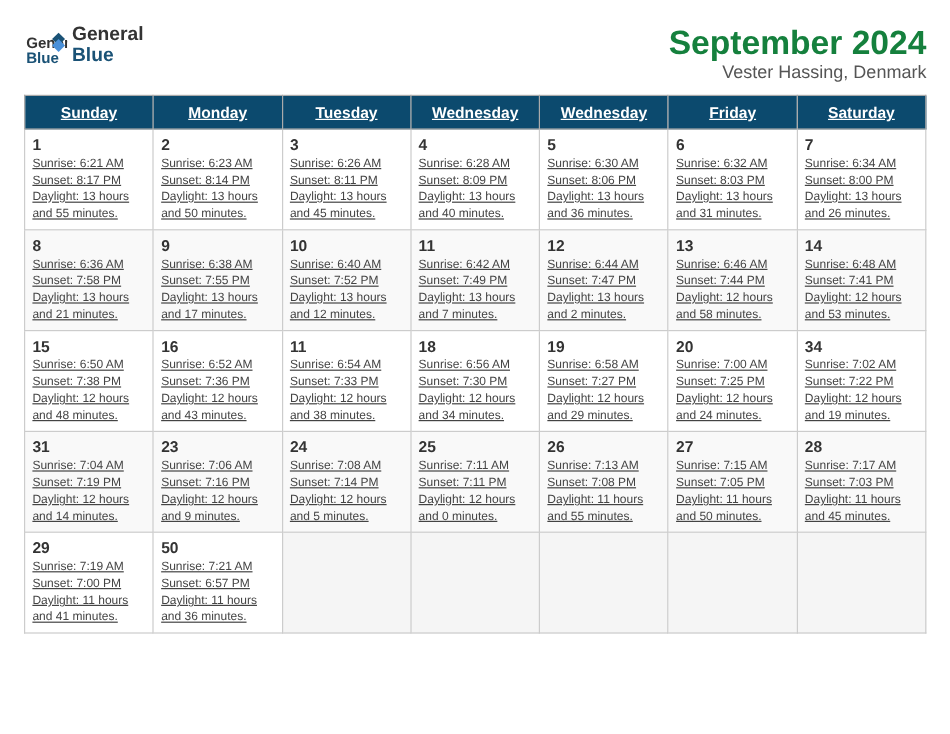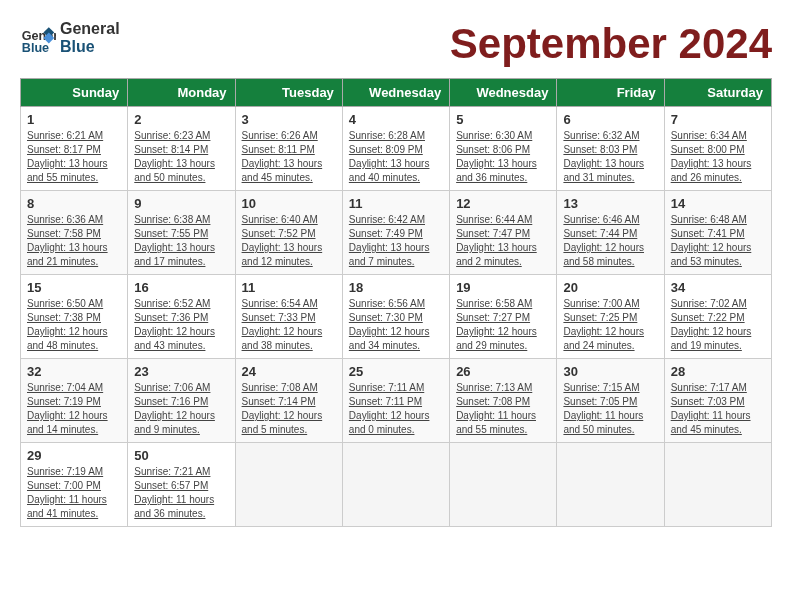--- a/index.html
+++ b/index.html
@@ -25,40 +25,41 @@
     }
     .logo-icon {
       width: 36px;
       height: 36px;
       margin-right: 4px;
     }
     .title-area {
       text-align: right;
     }
     .month-title {
-      font-size: 42px;
+      font-size: 28px;
       font-weight: bold;
-      color: #7f1d1d;
+      color: #15803d;
     }
     .subtitle {
       font-size: 15px;
       color: #555;
     }
     .calendar {
       width: 100%;
       border-collapse: collapse;
     }
     .calendar th {
-      background-color: #15803d;
+      background-color: #0c4a6e;
       color: #fff;
       font-size: 13px;
       font-weight: bold;
       padding: 6px 8px;
-      text-align: right;
+      text-align: center;
       border: 1px solid #aaa;
+      text-decoration: underline;
     }
     .calendar td {
       vertical-align: top;
       padding: 5px 6px;
       border: 1px solid #ccc;
       font-size: 10px;
       color: #333;
       width: calc(100% / 7);
       min-height: 70px;
       background: #fff;
@@ -94,20 +95,21 @@
       <polygon points="32,8 38,14 32,20 26,14" fill="#1a5276"></polygon>
       <polygon points="32,14 38,20 32,26 26,20" fill="#4a90d9"></polygon>
     </svg>
     <div>
       <div style="font-size:16px;font-weight:bold;color:#333;line-height:1.1;">General</div>
       <div style="font-size:16px;font-weight:bold;color:#1a5276;line-height:1.1;">Blue</div>
     </div>
   </div>
   <div class="title-area">
     <div class="month-title">September 2024</div>
+    <div class="subtitle">Vester Hassing, Denmark</div>
   </div>
 </div>
 
 <table class="calendar">
   <thead>
     <tr>
     <th>Sunday</th>
         <th>Monday</th>
         <th>Tuesday</th>
         <th>Wednesday</th>
@@ -286,21 +288,21 @@
         <span class="day-number">34</span>
         <div class="day-info">
           Sunrise: 7:02 AM<br>
           Sunset: 7:22 PM<br>
           Daylight: 12 hours and 19 minutes.
         </div>
       </td>
       </tr>
       <tr>
         <td>
-        <span class="day-number">32</span>
+        <span class="day-number">31</span>
         <div class="day-info">
           Sunrise: 7:04 AM<br>
           Sunset: 7:19 PM<br>
           Daylight: 12 hours and 14 minutes.
         </div>
       </td>
         <td>
         <span class="day-number">23</span>
         <div class="day-info">
           Sunrise: 7:06 AM<br>
@@ -326,21 +328,21 @@
       </td>
         <td>
         <span class="day-number">26</span>
         <div class="day-info">
           Sunrise: 7:13 AM<br>
           Sunset: 7:08 PM<br>
           Daylight: 11 hours and 55 minutes.
         </div>
       </td>
         <td>
-        <span class="day-number">30</span>
+        <span class="day-number">27</span>
         <div class="day-info">
           Sunrise: 7:15 AM<br>
           Sunset: 7:05 PM<br>
           Daylight: 11 hours and 50 minutes.
         </div>
       </td>
         <td>
         <span class="day-number">28</span>
         <div class="day-info">
           Sunrise: 7:17 AM<br>

